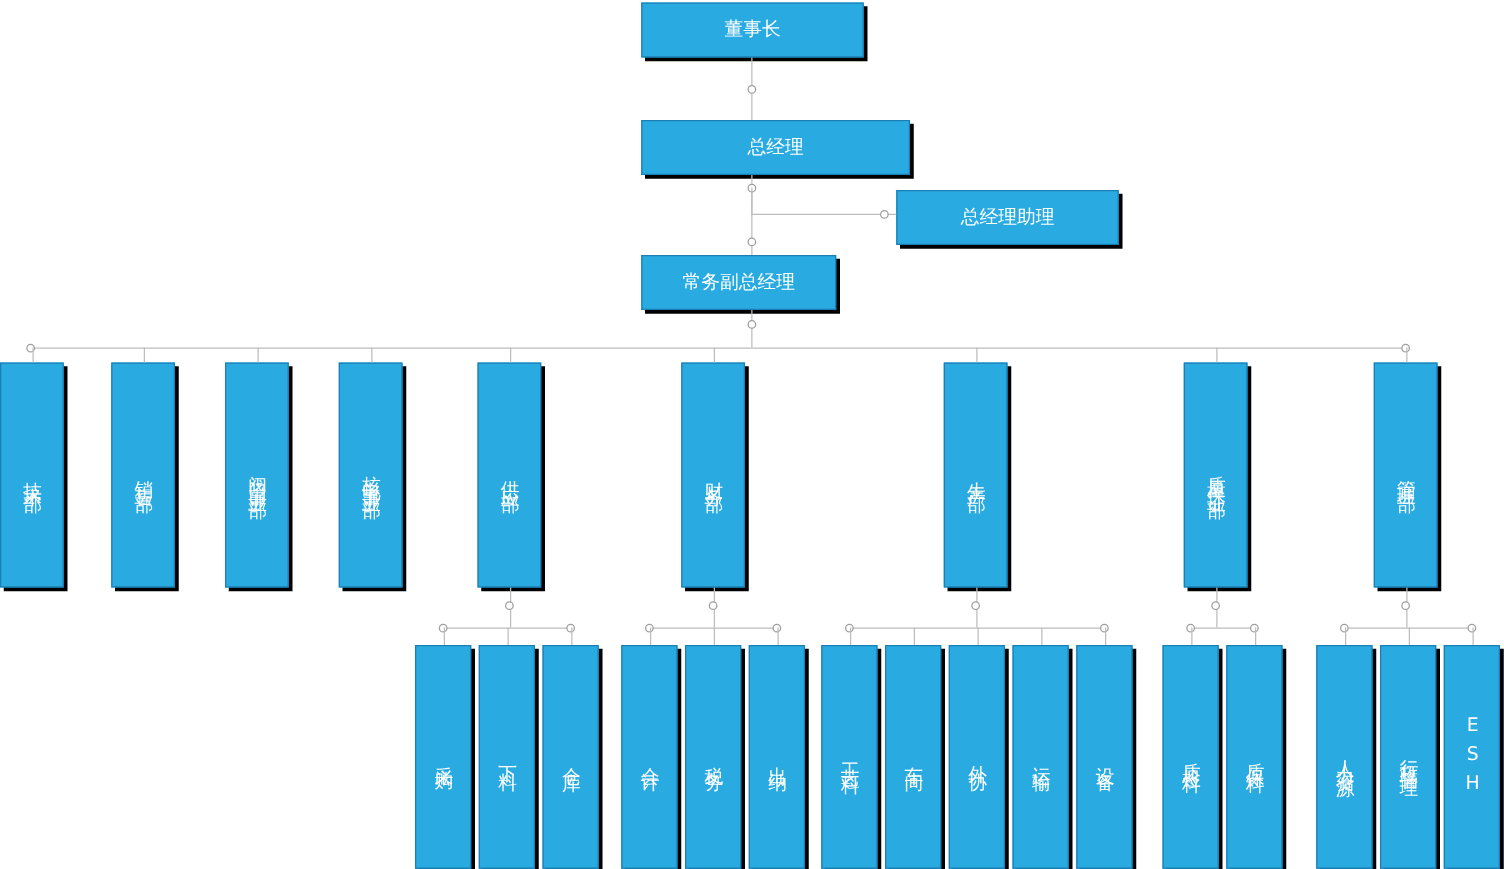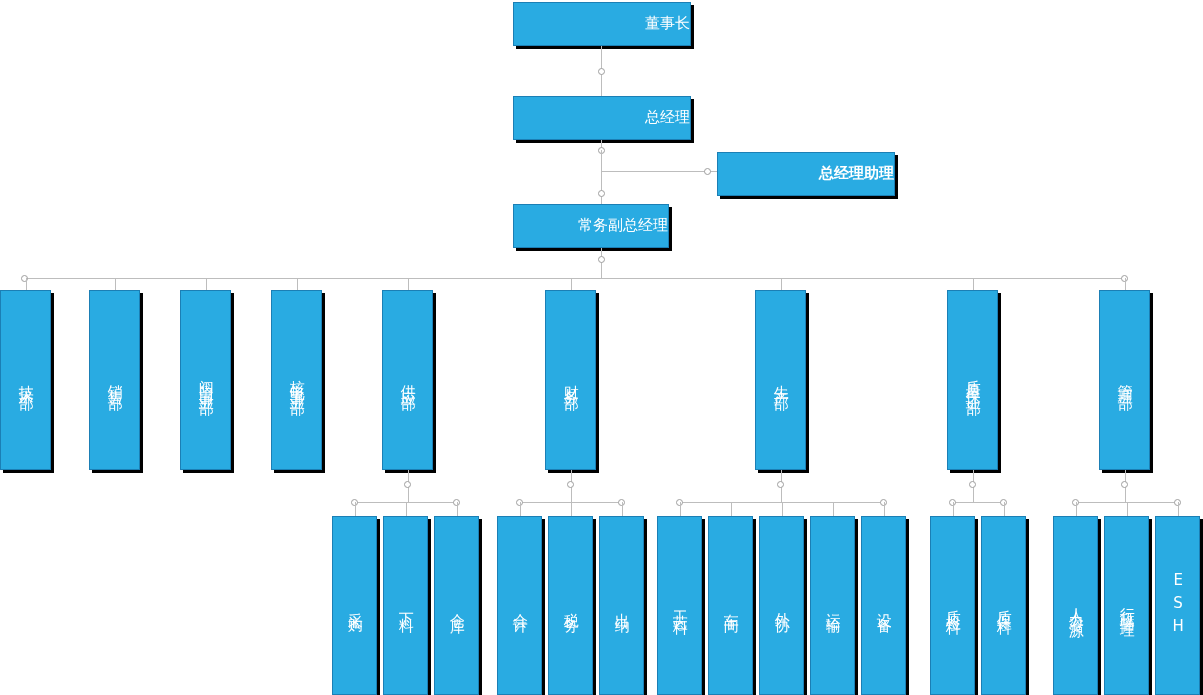--- a/index.html
+++ b/index.html
@@ -10,45 +10,45 @@
   }
   #stage{position:absolute;left:0;top:0;width:1203px;height:695px;}
   .node{
     position:absolute;box-sizing:border-box;
     background:#29ABE2;border:1px solid #1B7FB5;
     box-shadow:3px 3px 0 0 #000;
     color:#ffffff;
     display:flex;align-items:center;justify-content:center;
     text-align:center;line-height:1.15;
   }
-  .node.h{ font-size:15px;justify-content:flex-end; }
+  .node.h{ font-size:15px; }
   .node.v{
     writing-mode:vertical-rl; text-orientation:upright;
     font-size:15px; letter-spacing:5px;
   }
   .node .lbl{display:block;}
   .conn{position:absolute;background:#bdbdbd;}
   .conn.v{width:1px;}
   .conn.h{height:1px;}
   .dot{
     position:absolute;width:7px;height:7px;border-radius:50%;
     background:#ffffff;border:1px solid #9e9e9e;box-sizing:border-box;
   }
 </style>
 </head>
 <body>
 
 <div id="stage">
     <div class="node h" style="left: 513px; top: 2px; width: 178px; height: 44px;">
       <span class="lbl">董事长</span>
     </div>
-    <div class="node h" style="left: 513px; top: 96px; width: 178px; height: 44px;">
+    <div class="node h" style="left: 513px; top: 96px; width: 215px; height: 44px;">
       <span class="lbl">总经理</span>
     </div>
-    <div class="node h" style="left: 717px; top: 152px; width: 178px; height: 44px; font-weight: bold;">
+    <div class="node h" style="left: 717px; top: 152px; width: 178px; height: 44px;">
       <span class="lbl">总经理助理</span>
     </div>
     <div class="node h" style="left: 513px; top: 204px; width: 156px; height: 44px;">
       <span class="lbl">常务副总经理</span>
     </div>
     <div class="node v" style="left: 0px; top: 290px; width: 51px; height: 180px;">
       <span class="lbl">技术部</span>
     </div>
     <div class="node v" style="left: 89px; top: 290px; width: 51px; height: 180px;">
       <span class="lbl">销售部</span>

